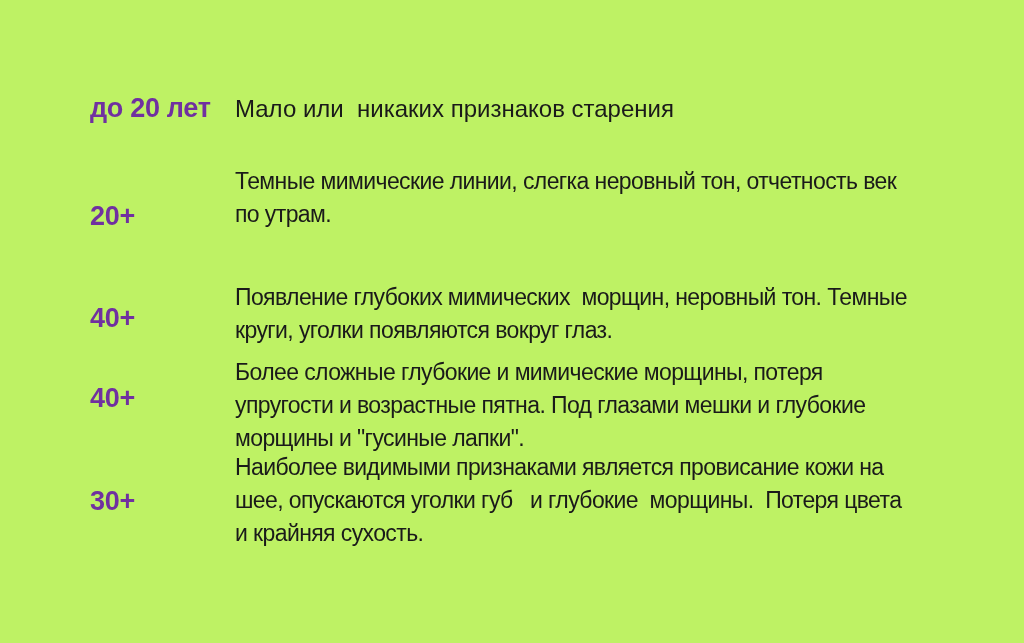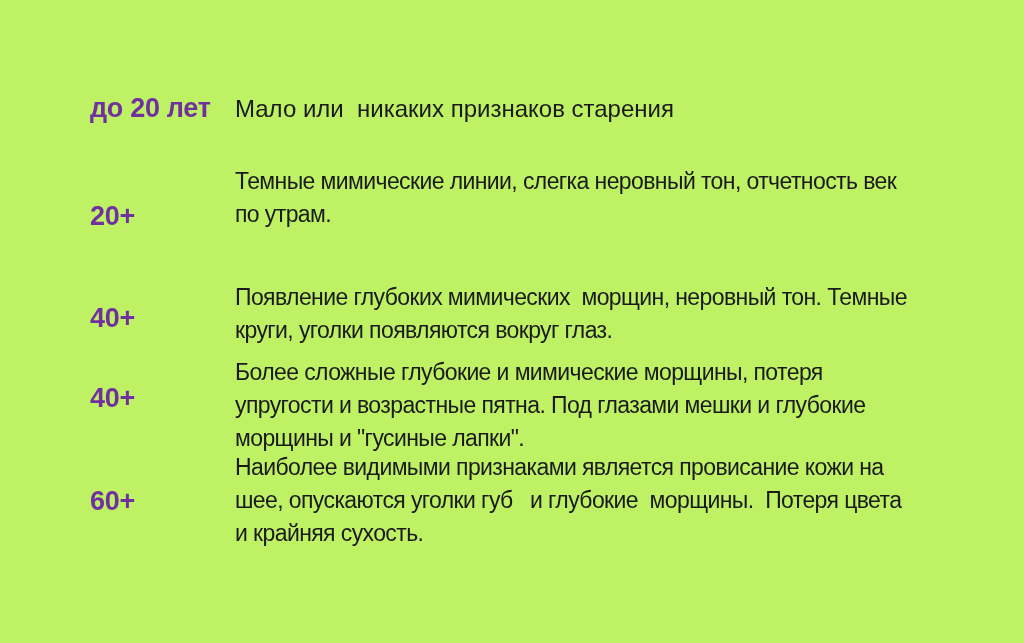--- a/index.html
+++ b/index.html
@@ -73,19 +73,19 @@
   </div>
 
   <div class="age-row">
     <span class="age-label r4-label">40+</span>
     <span class="age-description r4-desc">Более сложные глубокие и мимические морщины, потеря
 упругости и возрастные пятна. Под глазами мешки и глубокие
 морщины и "гусиные лапки".</span>
   </div>
 
   <div class="age-row">
-    <span class="age-label r5-label">60+</span>
+    <span class="age-label r5-label">30+</span>
     <span class="age-description r5-desc">Наиболее видимыми признаками является провисание кожи на
 шее, опускаются уголки губ   и глубокие  морщины.  Потеря цвета
 и крайняя сухость.</span>
   </div>
 
 </div>
 
 </body></html>

